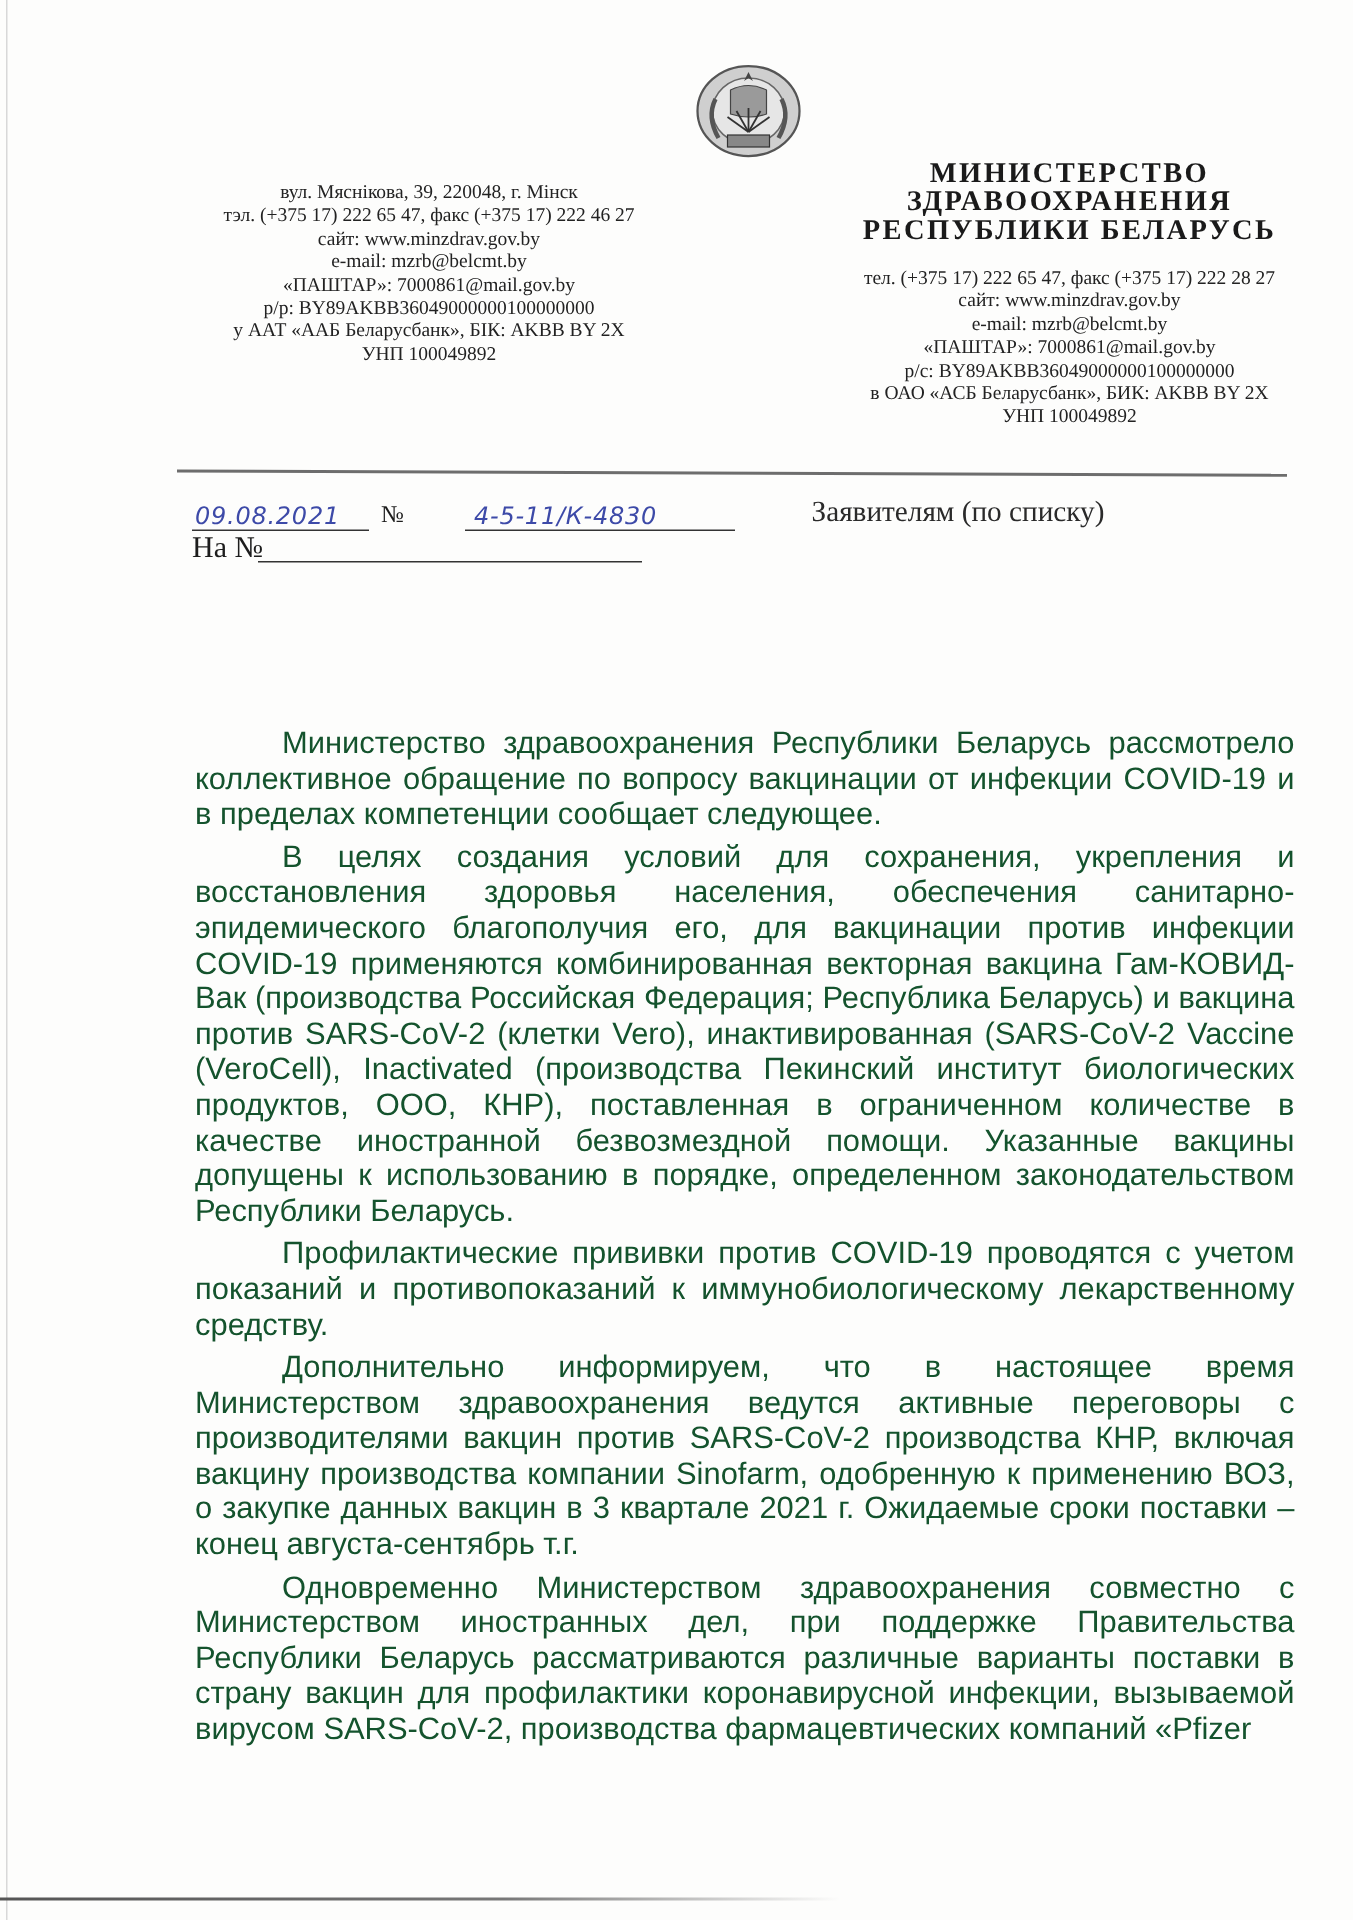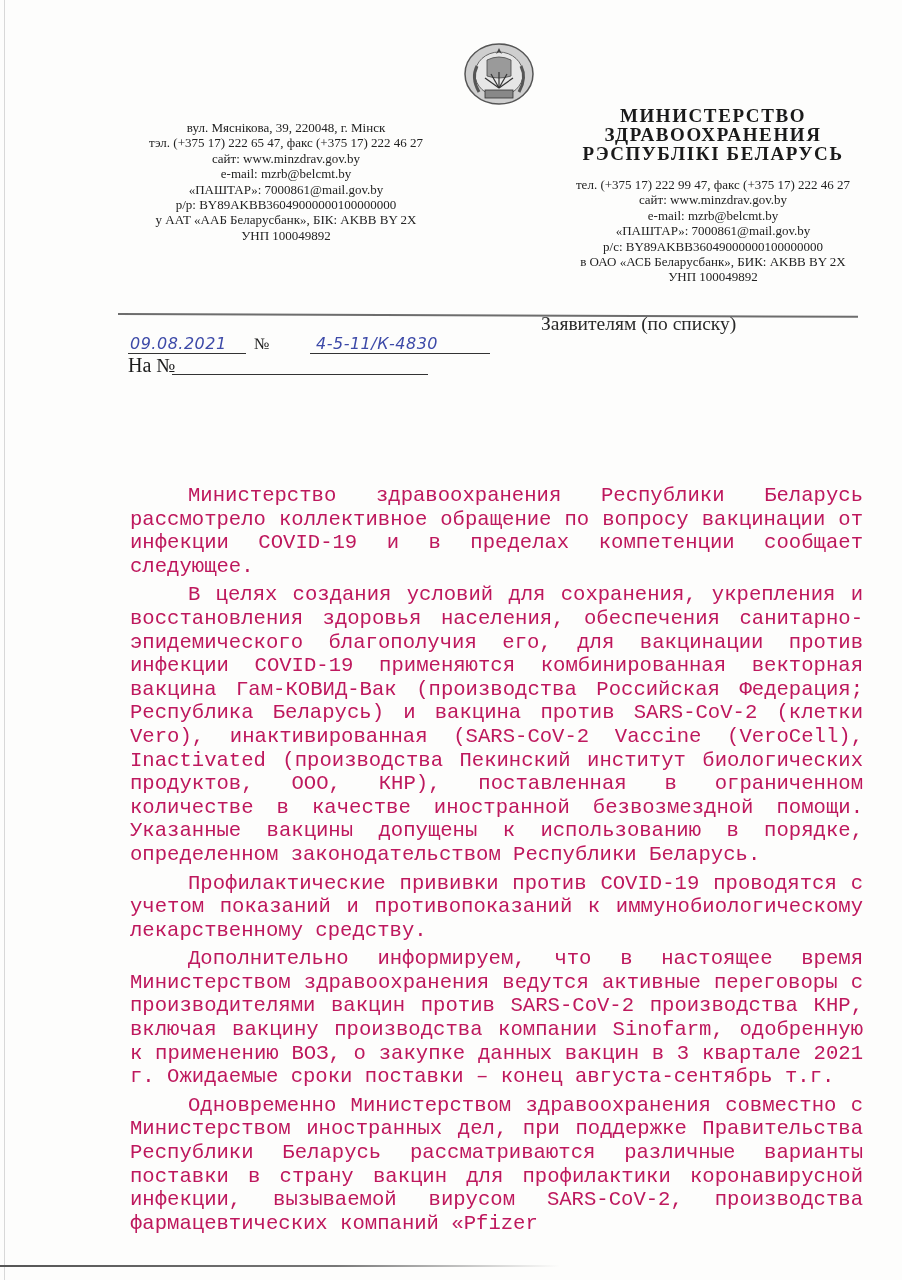--- a/index.html
+++ b/index.html
@@ -74,29 +74,29 @@
     .ref-line {
       position: absolute; left: 124px; top: 352px; width: 310px; height: 22px;
       font-size: 20px;
     }
     .ref-label { position: absolute; left: 4px; top: 2px; }
     .ref-field {
       position: absolute; left: 48px; top: 0; width: 256px;
       border-bottom: 1px solid #333; height: 22px;
     }
     .addressee {
-      position: absolute; left: 541px; top: 313px;
+      position: absolute; left: 541px; top: 331px;
       font-size: 19.5px; color: #2a2a2a;
     }
     .body-text {
       position: absolute; left: 130px; top: 484px; width: 733px;
-      font-family: Liberation Mono, monospace;
+      font-family: Liberation Sans, sans-serif;
       font-size: 20.6px;
       line-height: 23.6px;
-      color: #be185d;
+      color: #14532d;
     }
     .body-text p {
       margin: 0 0 5px 0;
       text-align: justify;
       text-indent: 58px;
     }
   </style>
 </head>
 <body>
 
@@ -129,24 +129,24 @@
     <div>р/р: BY89AKBB36049000000100000000</div>
     <div>у ААТ «ААБ Беларусбанк», БІК: AKBB BY 2X</div>
     <div>УНП 100049892</div>
   </div>
 </div>
 
 <div class="header-col header-right">
   <div class="ministry-title">
     <div>МИНИСТЕРСТВО</div>
     <div>ЗДРАВООХРАНЕНИЯ</div>
-    <div>РЭСПУБЛІКІ БЕЛАРУСЬ</div>
+    <div>РЕСПУБЛИКИ БЕЛАРУСЬ</div>
   </div>
   <div class="details">
-    <div>тел. (+375 17) 222 99 47, факс (+375 17) 222 46 27</div>
+    <div>тел. (+375 17) 222 65 47, факс (+375 17) 222 28 27</div>
     <div>сайт: www.minzdrav.gov.by</div>
     <div>e-mail: mzrb@belcmt.by</div>
     <div>«ПАШТАР»: 7000861@mail.gov.by</div>
     <div>р/с: BY89AKBB36049000000100000000</div>
     <div>в ОАО «АСБ Беларусбанк», БИК: AKBB BY 2X</div>
     <div>УНП 100049892</div>
   </div>
 </div>
 
 <div class="sep-rule"></div>

